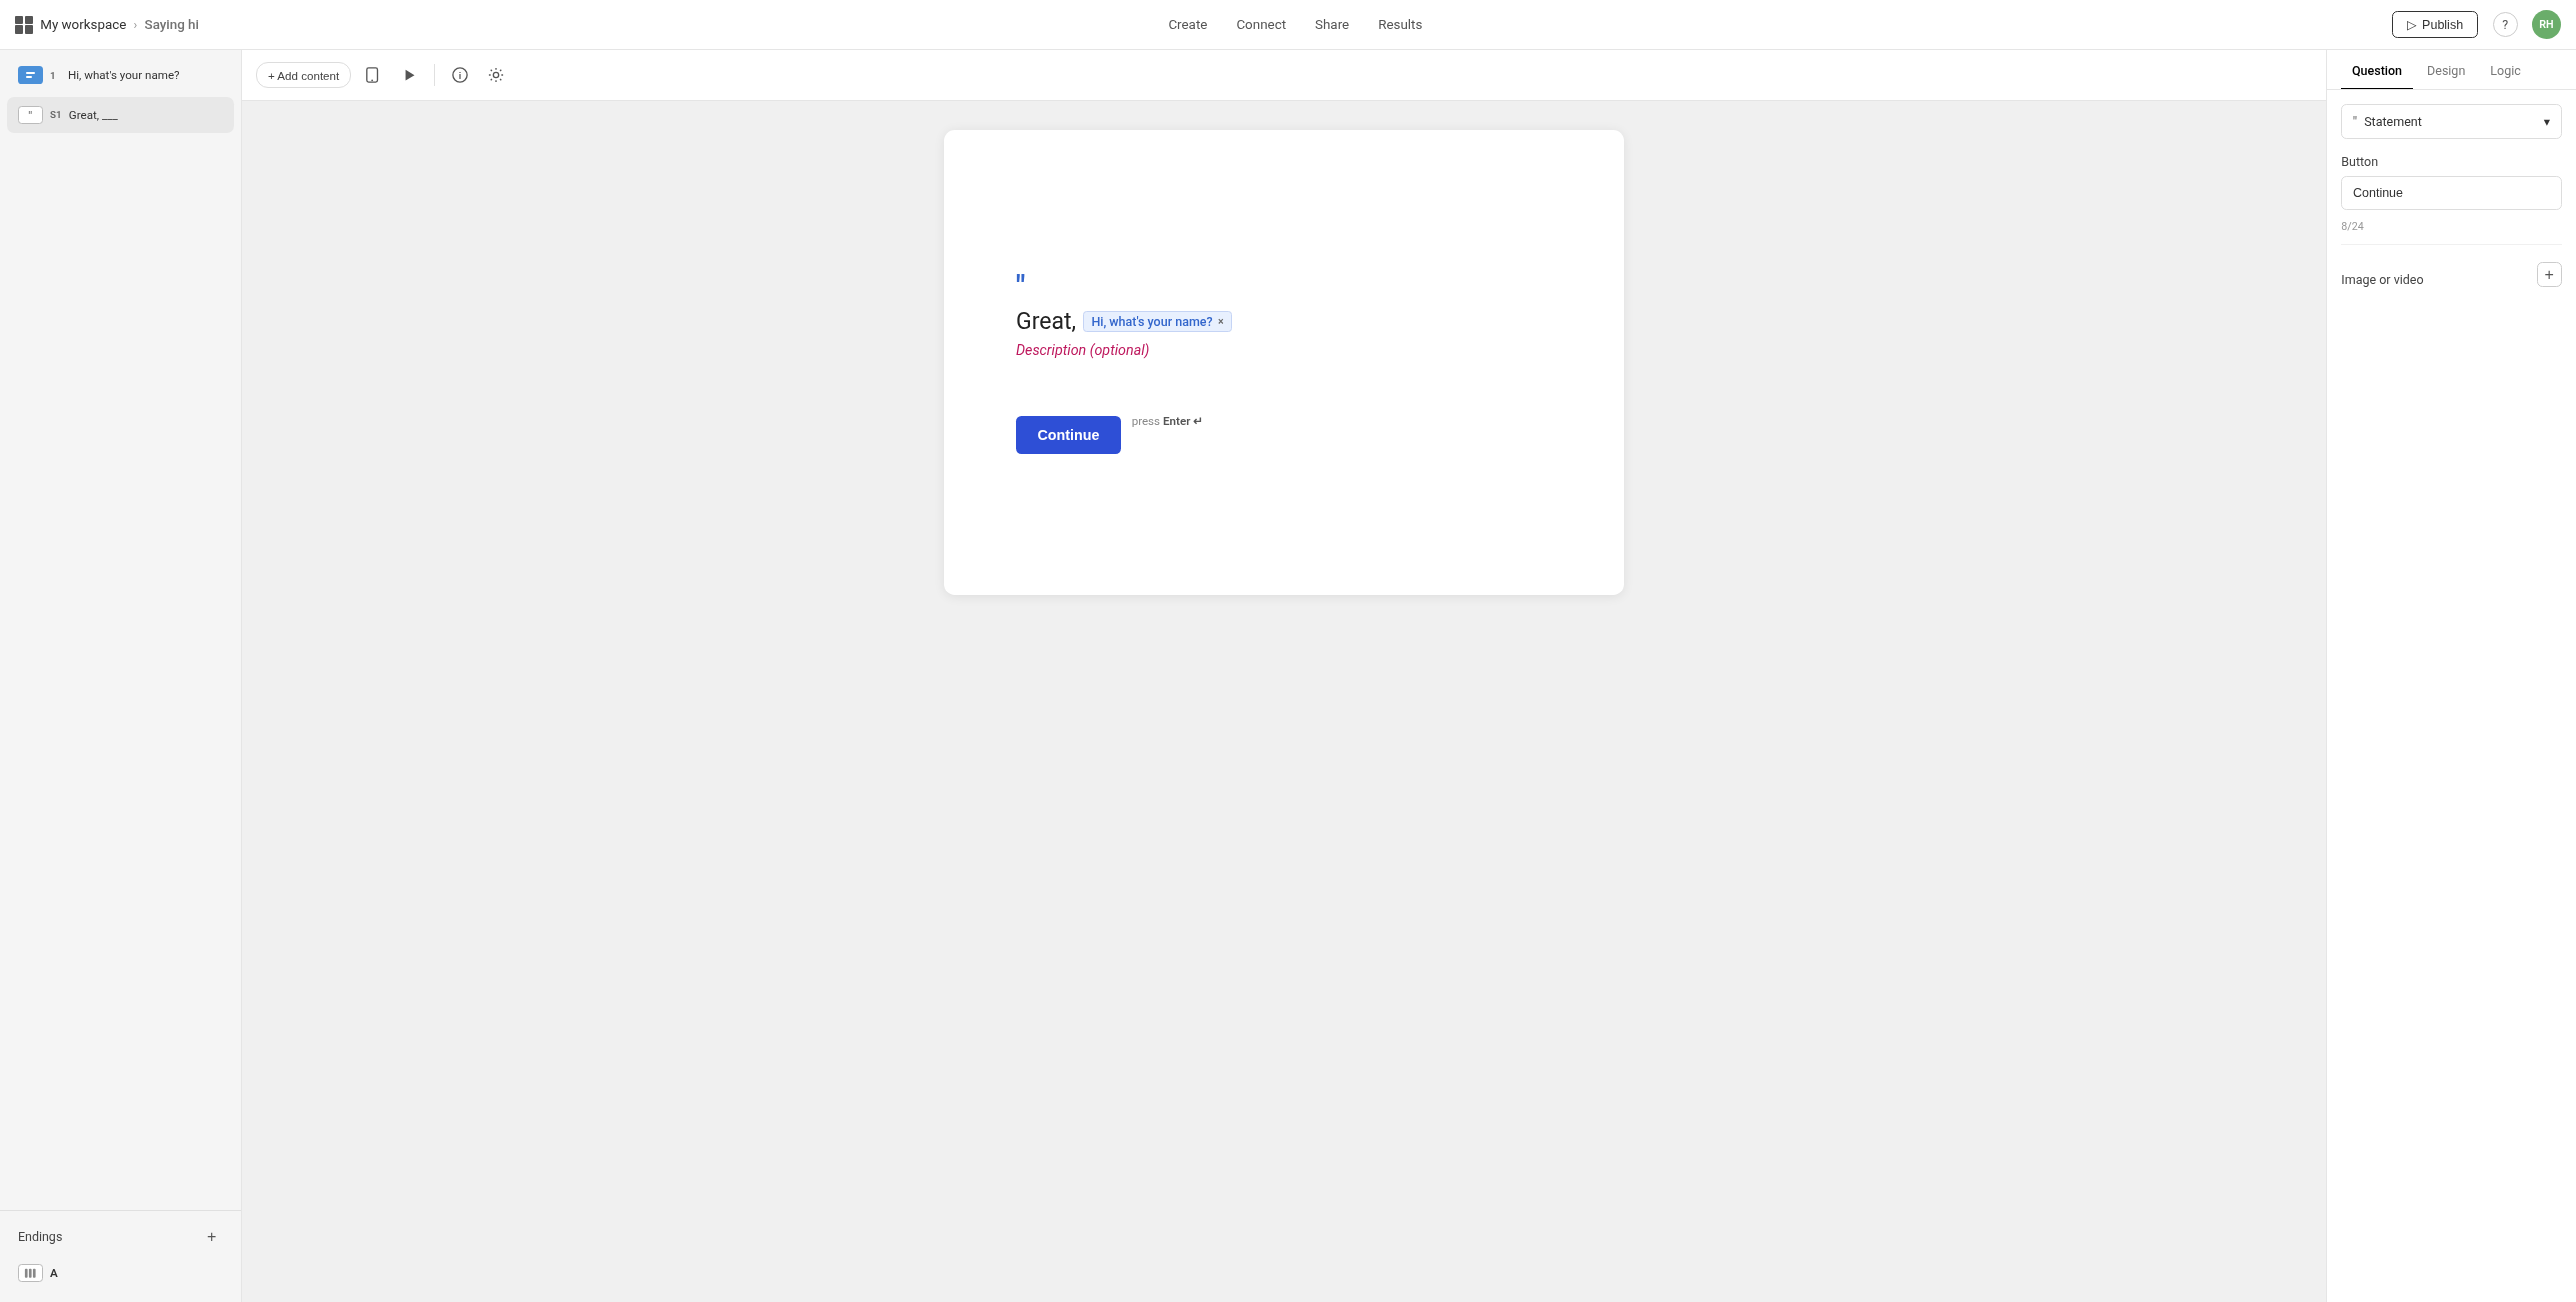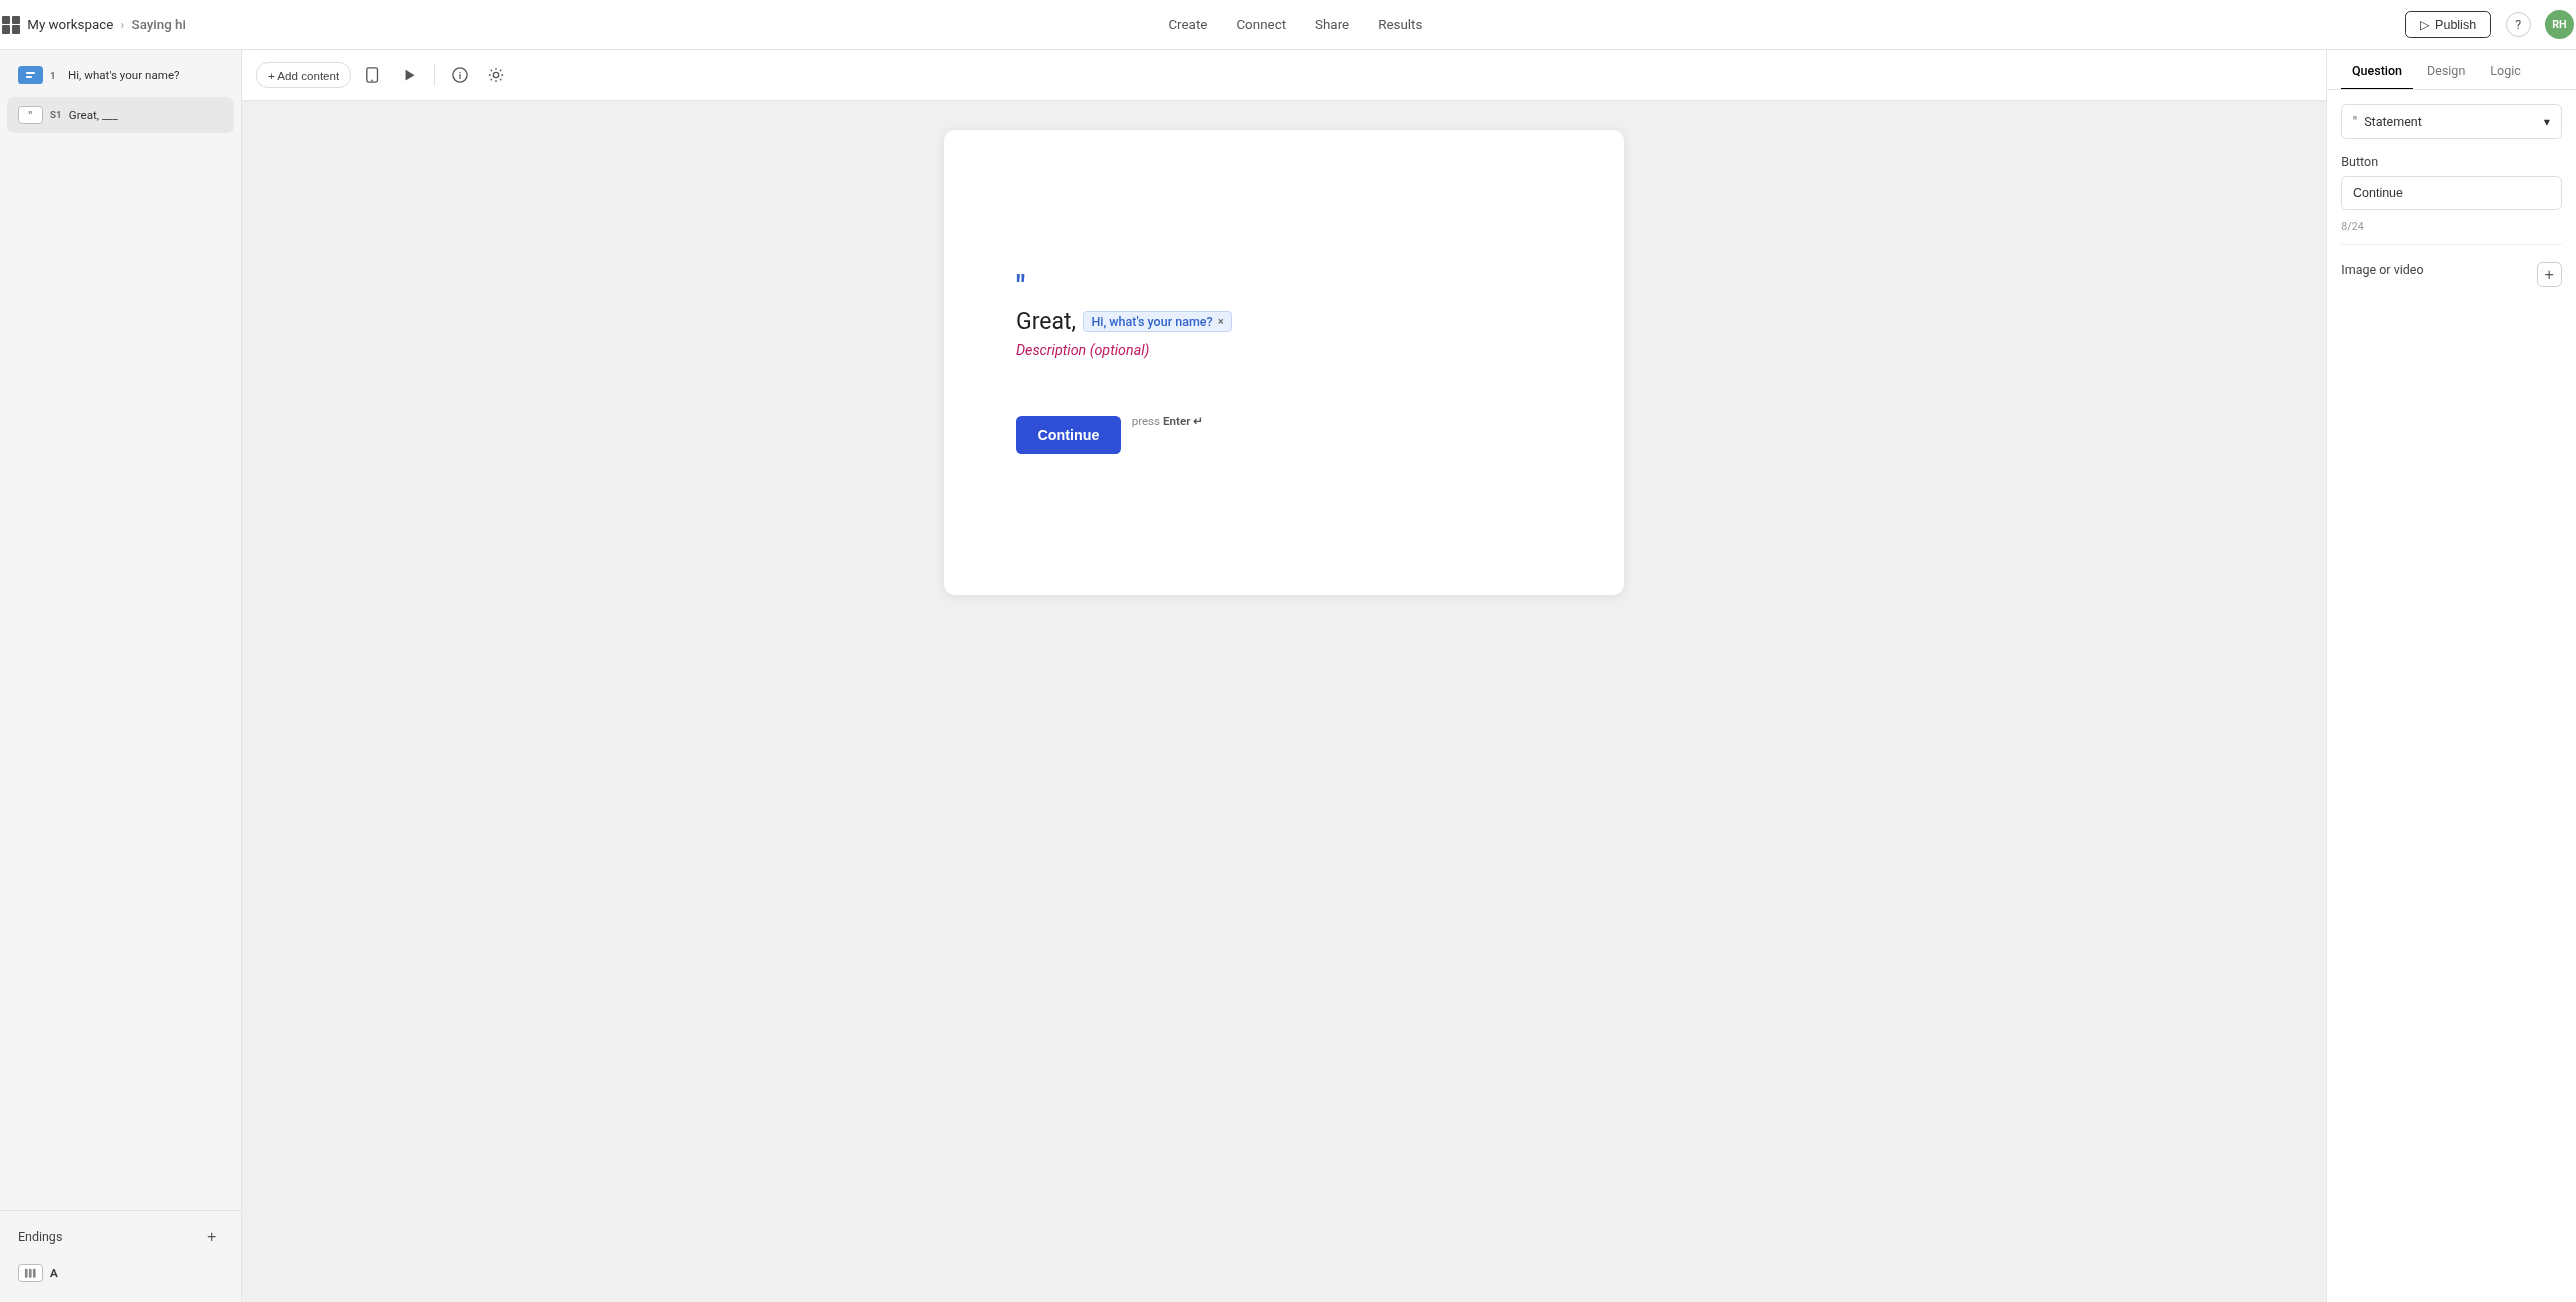--- a/index.html
+++ b/index.html
@@ -2,21 +2,21 @@
 <html style="font-size:14.3px"><head>
   <meta charset="utf-8">
   <style>
     * { box-sizing: border-box; margin: 0; padding: 0; }
     body { font-family: -apple-system, BlinkMacSystemFont, 'Segoe UI', Roboto, sans-serif; background: #f5f5f5; height: 100vh; display: flex; flex-direction: column; overflow: hidden; }
 
     
     .top-nav {
       display: flex; align-items: center; justify-content: space-between;
       background: #fff; border-bottom: 0.9px solid #e5e5e5;
-      padding: 0 2px; height: 50px; flex-shrink: 0;
+      padding: 0 15px; height: 50px; flex-shrink: 0;
     }
     .nav-left { display: flex; align-items: center; gap: 7.2px; }
     .nav-workspace-icon { width: 18px; height: 18px; display: grid; grid-template-columns: 1fr 1fr; gap: 1.8px; }
     .nav-workspace-icon span { background: #555; border-radius: 0.9px; }
     .nav-breadcrumb-sep { color: #999; font-size: 12.5px; }
     .nav-workspace-text { font-size: 13.4px; color: #333; }
     .nav-page-title { font-size: 13.4px; color: #737373; font-weight: 500; }
     .nav-center { display: flex; align-items: center; gap: 29px; }
     .nav-tab { font-size: 13.4px; color: #555; cursor: pointer; padding: 3.6px 0; text-decoration: none; }
     .nav-right { display: flex; align-items: center; gap: 14.3px; }
@@ -172,21 +172,21 @@
     .toggle.on::after { left: 19px; }
     .button-section { margin-top: 14.3px; }
     .button-section-label { font-size: 12.5px; color: #444; margin-bottom: 7.2px; }
     .button-input {
       width: 100%; padding: 9px 10.7px; border: 0.9px solid #ddd; border-radius: 5.4px;
       font-size: 12.5px; color: #333; background: #fff;
     }
     .char-count { text-align: left; font-size: 10.7px; color: #999; margin-top: 10px; }
     .panel-divider { height: 0.9px; background: #f0f0f0; margin: 10.7px 0; }
     .image-video-row {
-      display: flex; align-items: flex-start; justify-content: space-between;
+      display: flex; align-items: flex-end; justify-content: space-between;
       padding: 7.2px 0;
       gap: 43px;
     }
     .image-video-label { font-size: 12.5px; color: #444; }
     .image-add-btn {
       width: 25px; height: 25px; border-radius: 5.4px; border: 1.3px solid #ccc;
       background: #fff; cursor: pointer; display: flex; align-items: center;
       justify-content: center; font-size: 16px; color: #555;
     }
 

